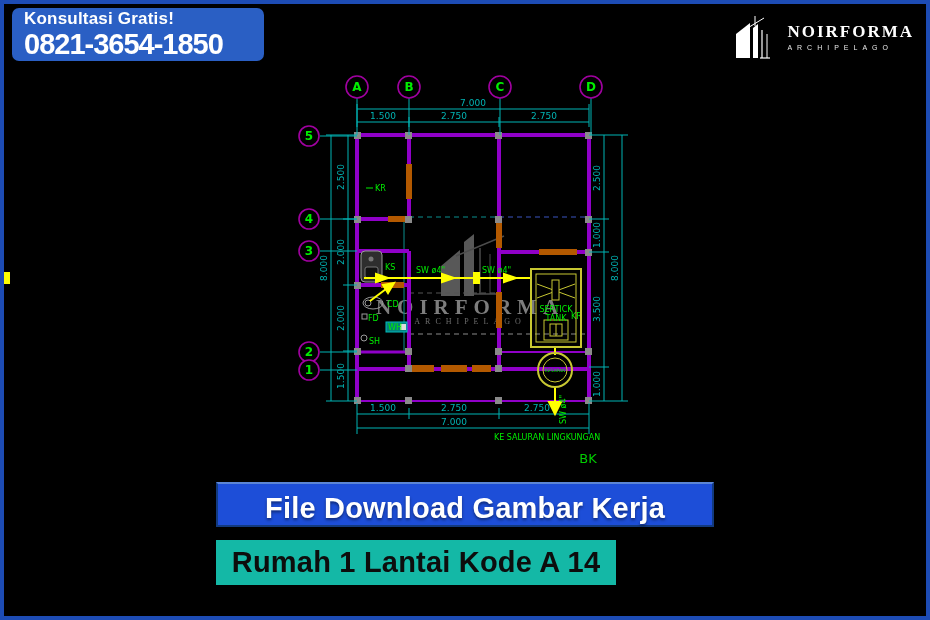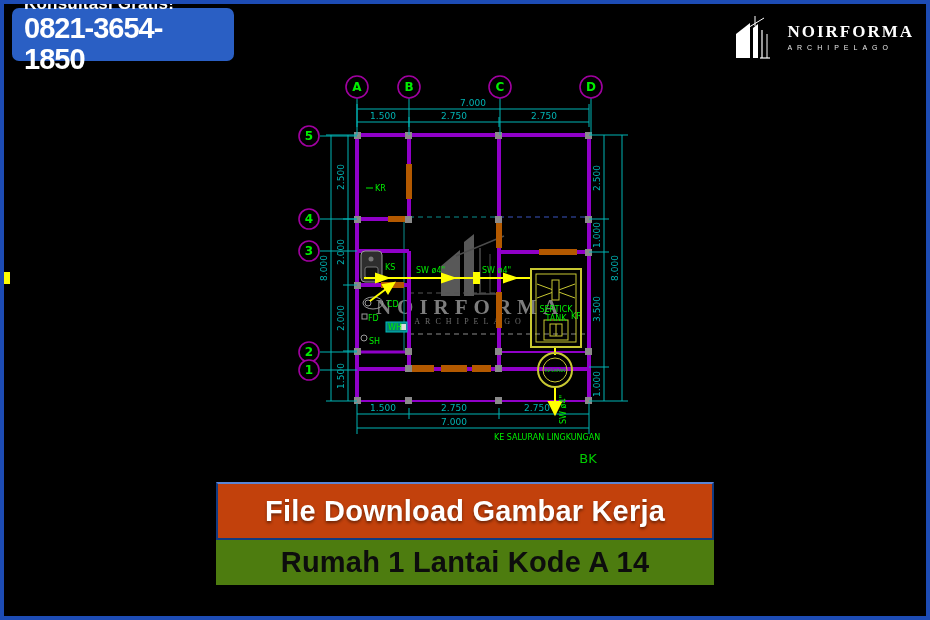--- a/index.html
+++ b/index.html
@@ -1,39 +1,39 @@
 <!DOCTYPE html>
 <html><head>
 <meta charset="utf-8">
 <style>
   html,body{margin:0;padding:0;background:#000;}
   .page{position:relative;width:930px;height:620px;background:#000;
         border:4px solid #1d4cb5;box-sizing:border-box;overflow:hidden;
         font-family:"Liberation Sans",sans-serif;}
   
-  .badge{position:absolute;left:8px;top:4px;width:222px;height:53px;
+  .badge{position:absolute;left:8px;top:4px;width:252px;height:53px;
          background:#2a5fc4;border-radius:7px;color:#fff;
          display:flex;flex-direction:column;justify-content:center;
          padding:2px 12px;box-sizing:border-box;}
   .badge .l1{font-size:17px;font-weight:bold;letter-spacing:.2px;line-height:1.1;}
   .badge .l2{font-size:29px;font-weight:bold;letter-spacing:-1px;line-height:1.05;}
   
   .brand{position:absolute;right:12px;top:10px;display:flex;align-items:center;gap:9px;}
   .brand .txt{display:flex;flex-direction:column;}
   .brand .name{font-family:"Liberation Serif",serif;font-weight:bold;color:#fff;
                font-size:17px;letter-spacing:2px;line-height:1.1;}
   .brand .tag{font-size:7px;color:#e8e8e8;letter-spacing:5px;margin-top:2px;}
   
-  .banner-blue{position:absolute;left:212px;top:478px;width:498px;height:58px;
-               background:#c2410c;border:2px solid #123a80;border-top-color:#5b85d6;
-               box-sizing:border-box;display:flex;align-items:center;justify-content:center;}
+  .banner-blue{position:absolute;left:212px;top:478px;width:498px;height:45px;
+               background:#1d4ed8;border:2px solid #123a80;border-top-color:#5b85d6;
+               box-sizing:border-box;display:flex;align-items:flex-end;justify-content:center;}
   .banner-blue span{color:#fff;font-size:29px;font-weight:bold;letter-spacing:.2px;
                text-shadow:0 2px 3px rgba(0,0,0,.45);}
-  .banner-white{position:absolute;left:212px;top:536px;width:498px;height:45px;
-               background:#4d7c0f;display:flex;align-items:center;justify-content:center;}
+  .banner-white{position:absolute;left:212px;top:536px;width:400px;height:45px;
+               background:#14b8a6;display:flex;align-items:center;justify-content:center;}
   .banner-white span{color:#0d0d0d;font-size:29px;font-weight:bold;letter-spacing:.2px;}
   
   svg.plan{position:absolute;left:0;top:0;}
   svg text{font-family:"DejaVu Sans",sans-serif;}
   .dimtxt{fill:#00b4b4;font-size:9px;}
   .lbl{fill:#00ee00;font-size:8px;}
   .bub{fill:#00ee00;font-size:12px;font-weight:bold;}
   .wm-name{fill:#7d7d7d;font-family:"Liberation Serif",serif;font-size:21px;
            font-weight:bold;letter-spacing:6px;}
   .wm-tag{fill:#6b6b6b;font-family:"Liberation Serif",serif;font-size:8px;letter-spacing:5px;}

